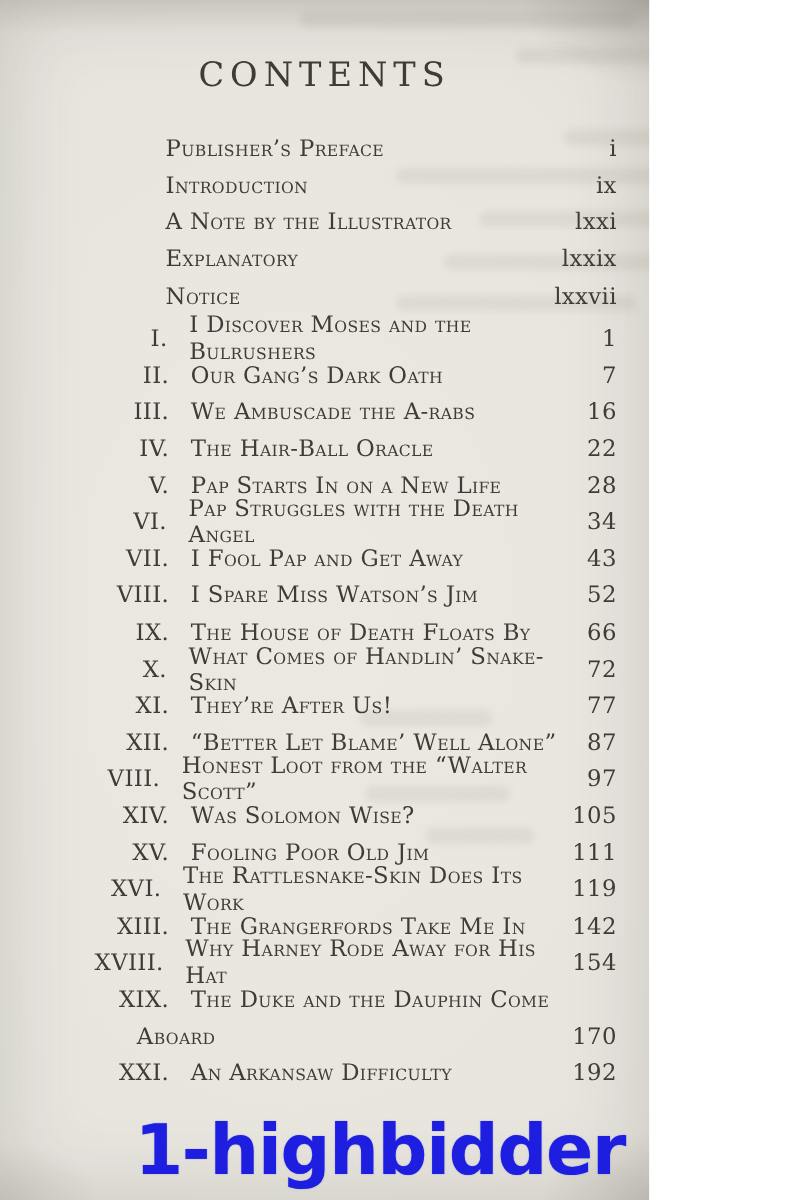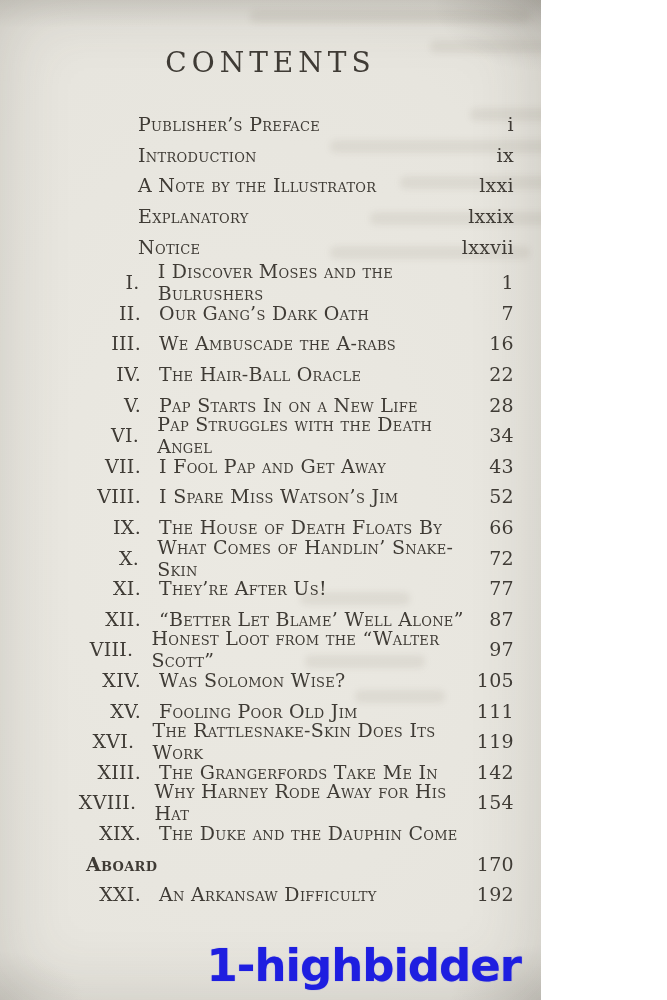--- a/index.html
+++ b/index.html
@@ -37,28 +37,28 @@
     padding-right:27px;
     font-size:19px;
     letter-spacing:0.3px;
   }
   .sc{font-variant:small-caps;}
   .toc-row{display:flex;align-items:center;height:30.6px;}
   .front-block{margin-bottom:5px;}
   .front-label{margin-left:138px;}
   .numeral{width:141px;text-align:right;display:inline-block;}
   .ch-title{margin-left:18px;}
-  .cont-label{margin-left:86px;font-weight:bold;}
+  .cont-label{margin-left:114px;}
   .page-num{margin-left:auto;font-variant:normal;}
   .watermark{
     position:absolute;
     right:20px;bottom:8px;
     font-family:"DejaVu Sans","Liberation Sans",sans-serif;
     font-weight:bold;
-    font-size:45px;
+    font-size:58px;
     letter-spacing:-1px;
     color:var(--watermark,#1e1ee0);
     text-shadow:0 0 1px rgba(30,30,224,0.55);
   }
 </style>
 </head>
 <body>
 
 <div class="photo" style="--paper: #ebe9e2; --ink: #3f3b35; --watermark: #1e1ee0;">
 

